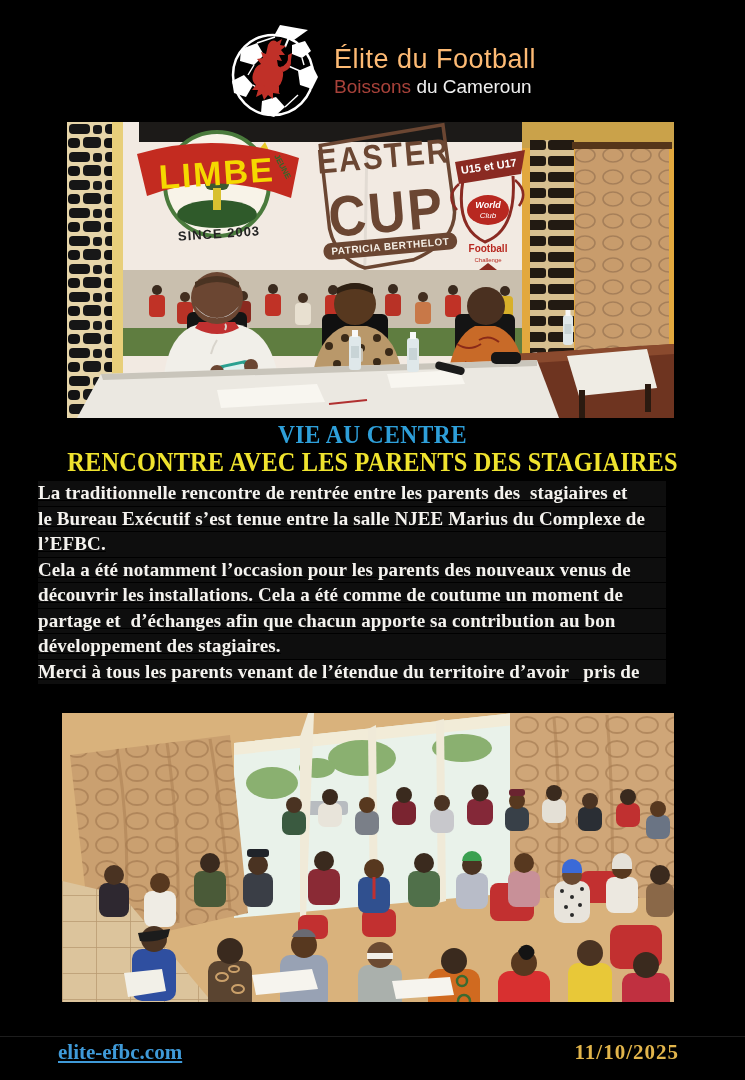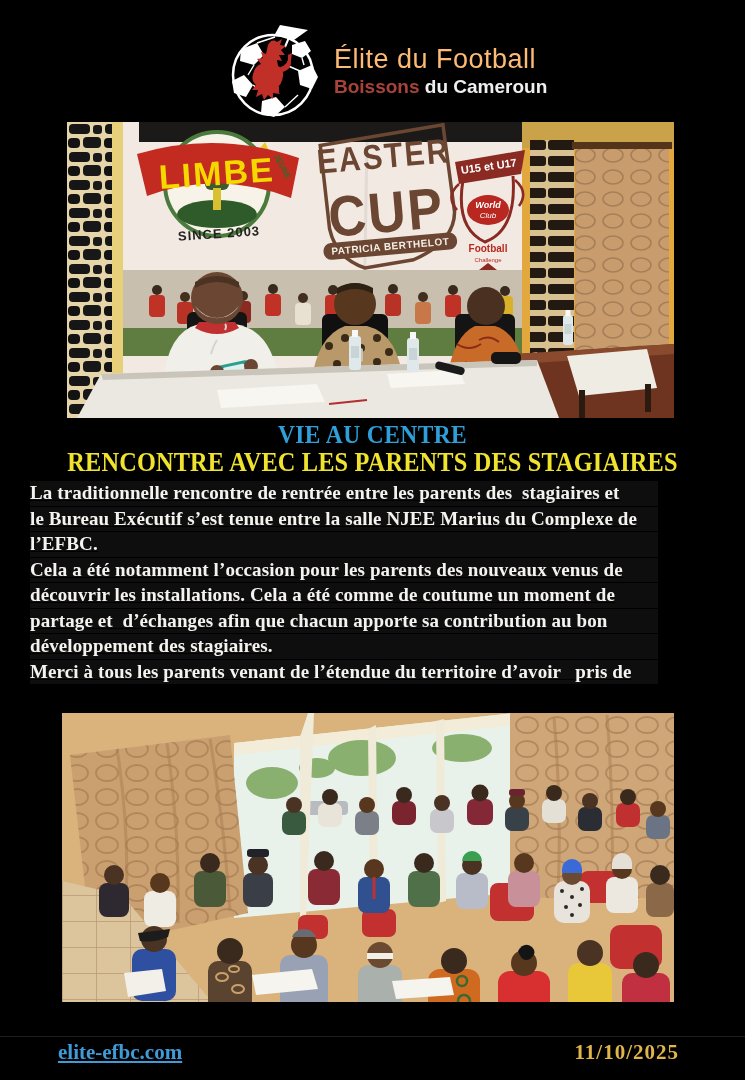--- a/index.html
+++ b/index.html
@@ -11,38 +11,38 @@
     font-family:"Liberation Serif", serif;
   }
   
   .logo-wrap{
     position:absolute;left:228px;top:22px;width:310px;height:98px;
     display:flex;align-items:center;
   }
   .ball{width:96px;height:96px;flex:0 0 auto;}
   .logo-text{margin-left:10px;font-family:"Liberation Sans",sans-serif;line-height:1.05;}
   .logo-line1{color:#fdba74;font-size:27px;font-weight:400;letter-spacing:.5px;white-space:nowrap;}
-  .logo-line2{font-size:19px;font-weight:700;margin-top:3px;white-space:nowrap;}
+  .logo-line2{font-size:19px;font-weight:400;margin-top:3px;white-space:nowrap;}
   .logo-line2 .red{color:#a8423a;}
   .logo-line2 .white{color:#efefef;}
   
   .photo{position:absolute;overflow:hidden;background:#111;}
   .photo svg{display:block;width:100%;height:100%;}
   #top-photo{left:67px;top:122px;width:607px;height:296px;}
   #bottom-photo{left:62px;top:713px;width:612px;height:289px;}
   
   .title-line{
     position:absolute;left:0;width:745px;text-align:center;
     font-weight:700;white-space:nowrap;
     transform:scaleX(.9);transform-origin:50% 50%;
   }
   #section-title{top:420px;font-size:26px;color:#2e9fd9;letter-spacing:.5px;}
   #headline-title{top:447px;font-size:27px;color:#efe32e;letter-spacing:.2px;}
   
-  .article{position:absolute;left:30px;top:481px;width:628px;text-decoration:underline;}
+  .article{position:absolute;left:38px;top:481px;width:628px;text-decoration:underline;}
   .bodyline{
     color:#f5f3ef;font-size:19px;font-weight:700;
     line-height:22.5px;padding:1px 0;margin-bottom:1px;
     white-space:pre-wrap;background:#0e0e0e;
     letter-spacing:.1px;
   }
   
   .footer-rule{position:absolute;left:0;top:1036px;width:745px;height:1px;background:#1d1d1d;}
   .footer-link{
     position:absolute;left:58px;top:1040px;

